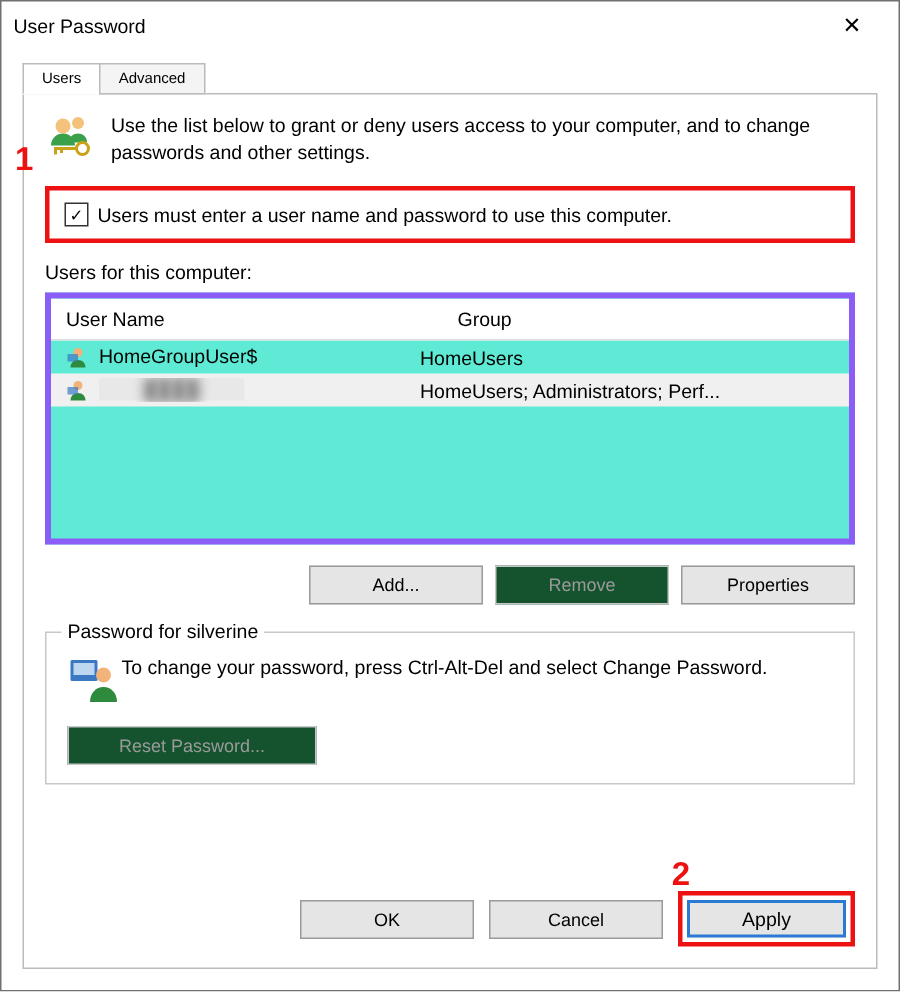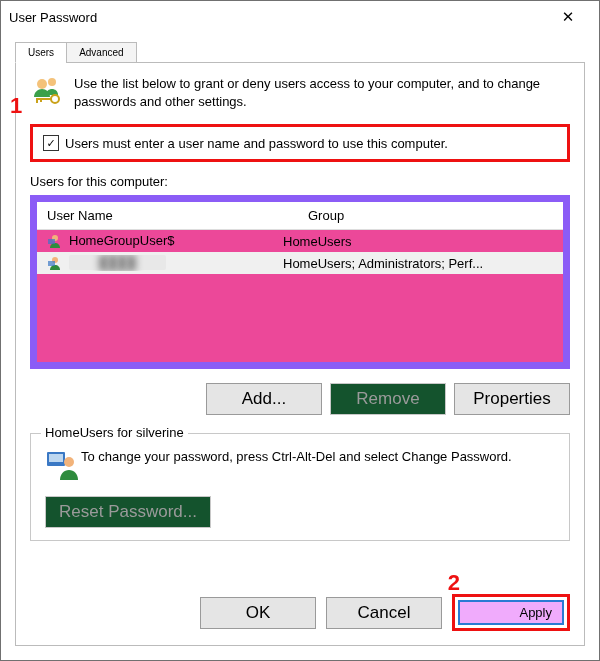--- a/index.html
+++ b/index.html
@@ -15,43 +15,43 @@
   .tab.inactive{background:#f4f4f4}
   .tabbody{flex:1;border:1px solid #bbb;padding:12px 14px 14px 14px;display:flex;flex-direction:column;background:#fff}
   .intro{display:flex;gap:10px;align-items:flex-start;position:relative;margin-bottom:10px}
   .annot{position:absolute;left:-20px;top:18px;color:#e11;font-size:22px;font-weight:bold}
   .intro-icon{width:34px;height:34px;flex:none}
   .intro-text{flex:1;line-height:1.35}
   .redbox{border:3px solid #e11;padding:8px 10px;margin:4px 0 10px 0}
   .chk-row{display:flex;align-items:center;gap:6px}
   .chk{width:14px;height:14px;border:1px solid #333;display:inline-flex;align-items:center;justify-content:center;font-size:11px}
   .section-label{margin:2px 0 6px 0}
-  .listview{border:7px solid #8b5cf6;height:160px;background:#ec4899;overflow:hidden}
+  .listview{border:4px solid #8b5cf6;height:160px;background:#5eead4;overflow:hidden}
   .lv-header{display:flex;border-bottom:1px solid #ddd;background:#fff}
   .lv-col{padding:6px 10px;font-size:13px;flex:1;border-right:1px solid transparent}
   .lv-col:first-child{flex:0 0 240px}
   .lv-row{display:flex;padding:3px 10px;align-items:center;gap:6px}
   .lv-row.sel{background:#f0f0f0}
   .lv-cell{flex:1;white-space:nowrap;overflow:hidden;text-overflow:ellipsis}
   .lv-cell:first-child{flex:0 0 230px;display:flex;align-items:flex-start;gap:6px}
   .user-ico{width:16px;height:16px;flex:none}
   .blur{color:transparent;text-shadow:0 0 7px #888;background:#e8e8e8;border-radius:2px;padding:0 30px}
   .btnrow{display:flex;justify-content:flex-end;gap:8px;margin-top:14px}
-  .btn{min-width:90px;padding:5px 12px;border:1px solid #9a9a9a;background:#e5e5e5;text-align:center;font-size:17px}
+  .btn{min-width:90px;padding:5px 12px;border:1px solid #9a9a9a;background:#e5e5e5;text-align:center;font-size:12px}
   .btn.disabled{color:#9a9a9a;background:#14532d;border-color:#c8c8c8}
   .groupbox{border:1px solid #c8c8c8;margin-top:18px;padding:14px 14px 12px 14px;position:relative}
   .groupbox-legend{position:absolute;top:-9px;left:10px;background:#fff;padding:0 4px;font-size:13px}
   .pw-row{display:flex;align-items:flex-start}
   .pw-icon{width:36px;height:36px;flex:none}
   .pw-text{flex:1;line-height:1.35}
   .pw-btnrow{display:flex;margin-top:12px}
   .bottom{margin-top:auto;display:flex;justify-content:flex-end;align-items:center;gap:10px;padding-top:26px;position:relative}
   .annot2{position:absolute;right:110px;top:2px;color:#e11;font-size:22px;font-weight:bold}
   .apply-hl{border:3px solid #e11;padding:3px}
-  .apply-inner{border:2px solid #2a7ad4;background:#f0abfc;min-width:82px;padding:3px 10px;text-align:right}
+  .apply-inner{border:2px solid #2a7ad4;background:#e5e5e5;min-width:82px;padding:3px 10px;text-align:center}
 </style>
 </head>
 <body>
 
 <div class="window">
   <div class="titlebar">
     <div class="titlebar-title">User Password</div>
     <div class="close-btn">
       <span class="close-x">✕</span>
     </div>
@@ -120,21 +120,21 @@
         </div>
       </div>
 
       <div class="btnrow">
         <div class="btn">Add...</div>
         <div class="btn disabled">Remove</div>
         <div class="btn">Properties</div>
       </div>
 
       <div class="groupbox">
-        <div class="groupbox-legend">HomeUsers for silverine</div>
+        <div class="groupbox-legend">Password for silverine</div>
         <div class="pw-row">
           <svg class="pw-icon" viewBox="0 0 36 36">
             <rect x="2" y="4" width="18" height="14" rx="1" fill="#3a78c4"></rect>
             <rect x="4" y="6" width="14" height="8" fill="#bdd7f0"></rect>
             <circle cx="24" cy="14" r="5" fill="#f2b37a"></circle>
             <path d="M15 32c0-6 4-10 9-10s9 4 9 10z" fill="#2e8b3d"></path>
           </svg>
           <div class="pw-text">To change your password, press Ctrl-Alt-Del and select Change Password.</div>
         </div>
         <div class="pw-btnrow">

